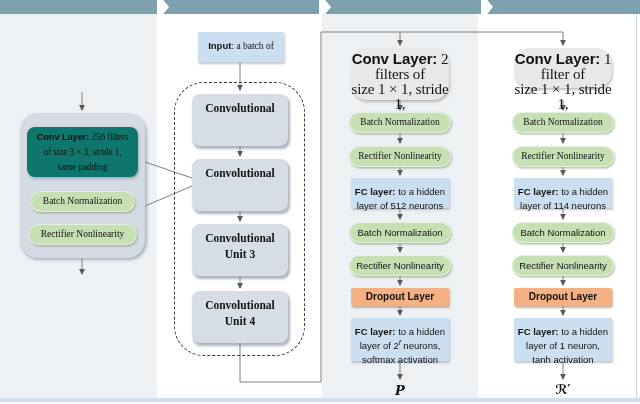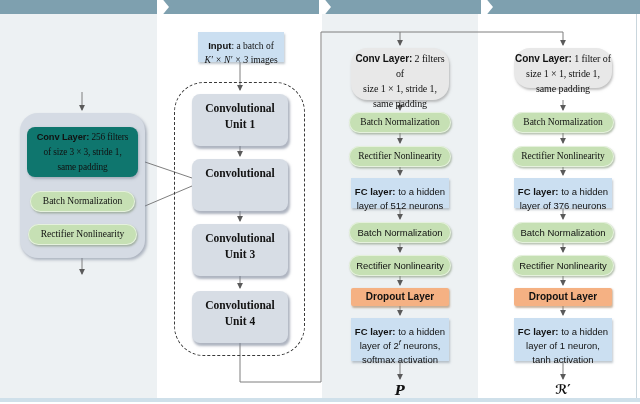--- a/index.html
+++ b/index.html
@@ -24,21 +24,21 @@
           box-shadow:1.5px 2px 3px rgba(120,130,150,.55);}
   .convpill{background:#0f766e;border-radius:8px;box-shadow:1px 1.5px 2.5px rgba(130,140,155,.55);
             font-size:9.3px;line-height:15px;padding-top:3px;letter-spacing:-.1px;}
   .pill{background:#C6E0B4;border-radius:10.5px;line-height:21px;font-size:9.5px;
         box-shadow:1px 1.5px 2px rgba(120,140,110,.55), inset 0 0 0 1px rgba(255,255,255,.55);}
   .sans{font-family:"Liberation Sans","DejaVu Sans",sans-serif;}
   .unit{left:192px;width:96px;height:52px;background:#D7DDE5;border-radius:8px;
         box-shadow:1.5px 2.5px 2.5px rgba(120,130,150,.6);
         font-weight:bold;font-size:11.5px;line-height:16px;padding-top:6px;}
   .graybox{background:#E8E8E8;border-radius:16px;box-shadow:1px 2px 2.5px rgba(140,140,140,.55);
-           font-size:10px;line-height:15px;padding-top:3px;letter-spacing:-.1px;}
+           font-size:15px;line-height:15px;padding-top:3px;letter-spacing:-.1px;}
   .bluebox{background:#CBDFF1;box-shadow:1px 1.5px 2px rgba(130,145,160,.5);
            font-size:9.5px;line-height:14px;padding-top:7px;}
   .inputbox{left:198px;top:32px;width:86px;height:30px;}
   .dropout{background:#F5B183;border-radius:2px;box-shadow:1px 1.5px 2px rgba(160,120,80,.55);
            font-weight:bold;font-size:10px;line-height:18px;}
   .it{font-style:italic;}
   .sup{font-style:italic;font-size:7px;vertical-align:super;line-height:0;}
   .outlbl{z-index:4;font-weight:bold;font-style:italic;font-size:13px;text-align:center;
           font-family:"DejaVu Serif","DejaVu Sans",serif;}
   b{font-family:"Liberation Sans","DejaVu Sans",sans-serif;}
@@ -108,28 +108,26 @@
   <div class="abs node convpill" style="left:27px;top:127px;width:111px;height:50px;">
     <div><b>Conv Layer:</b><span> 256 filters</span></div>
     <div>of size 3 × 3, stride 1,</div>
     <div>same padding</div>
   </div>
   <div class="abs node pill" style="left:30px;top:191px;width:105px;height:21px;">Batch Normalization</div>
   <div class="abs node pill" style="left:28px;top:224px;width:109px;height:21px;">Rectifier Nonlinearity</div>
 
   <div class="abs node bluebox inputbox">
     <div><b>Input</b><span>: a batch of</span></div>
-    <div><span class="it">K′ × N′ × 3</span><span> images</span></div>
   </div>
 
   <div class="abs dashedrect"></div>
 
   <div class="abs node unit" style="top:94px;">
     <div>Convolutional</div>
-    <div>Unit 1</div>
   </div>
   <div class="abs node unit" style="top:159px;">
     <div>Convolutional</div>
   </div>
   <div class="abs node unit" style="top:224px;">
     <div>Convolutional</div>
     <div>Unit 3</div>
   </div>
   <div class="abs node unit" style="top:291px;">
     <div>Convolutional</div>
@@ -159,21 +157,21 @@
 
   <div class="abs node graybox" style="left:514px;top:48px;width:98px;height:40px;">
     <div><b>Conv Layer:</b><span> 1 filter of</span></div>
     <div>size 1 × 1, stride 1,</div>
     <div>same padding</div>
   </div>
   <div class="abs node pill" style="left:512px;top:112px;width:102px;height:21px;">Batch Normalization</div>
   <div class="abs node pill" style="left:512px;top:146px;width:102px;height:21px;">Rectifier Nonlinearity</div>
   <div class="abs node bluebox sans" style="left:514px;top:178px;width:98px;height:30px;">
     <div><b>FC layer:</b><span> to a hidden</span></div>
-    <div>layer of 376 neurons</div>
+    <div>layer of 114 neurons</div>
   </div>
   <div class="abs node pill sans" style="left:512px;top:222px;width:102px;height:21px;">Batch Normalization</div>
   <div class="abs node pill sans" style="left:512px;top:255px;width:102px;height:21px;">Rectifier Nonlinearity</div>
   <div class="abs node dropout sans" style="left:514px;top:288px;width:98px;height:18px;">Dropout Layer</div>
   <div class="abs node bluebox sans" style="left:514px;top:318px;width:98px;height:43px;">
     <div><b>FC layer:</b><span> to a hidden</span></div>
     <div>layer of 1 neuron,</div>
     <div>tanh activation</div>
   </div>
   <div class="abs outlbl" style="left:551px;top:382px;width:24px;font-style:normal;">ℛ′</div>

